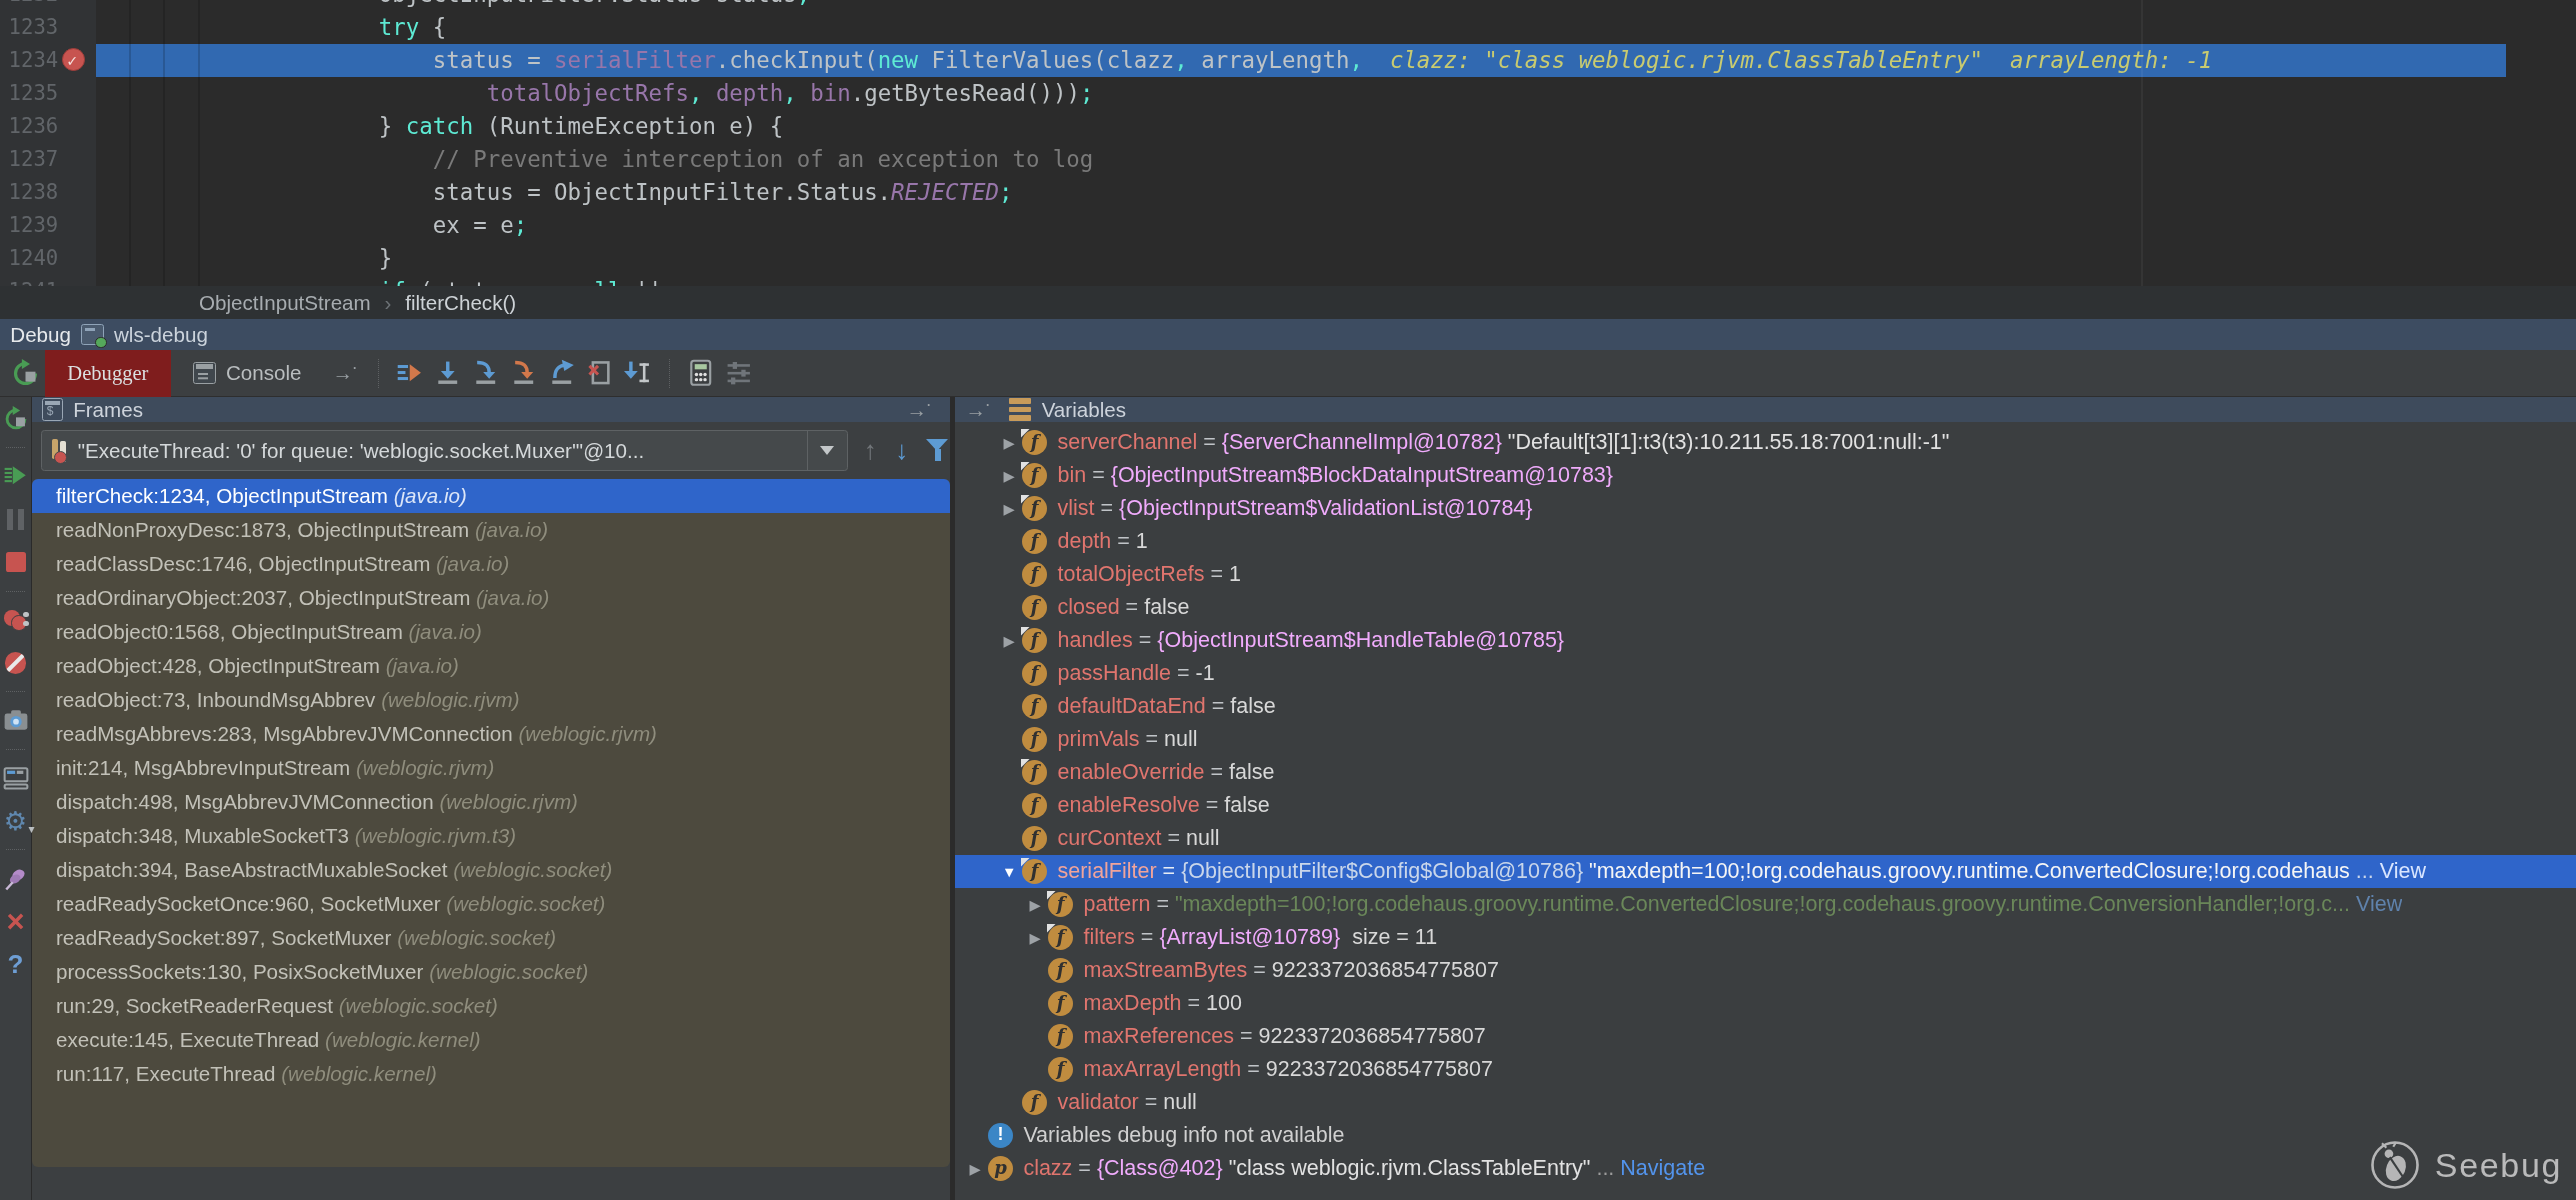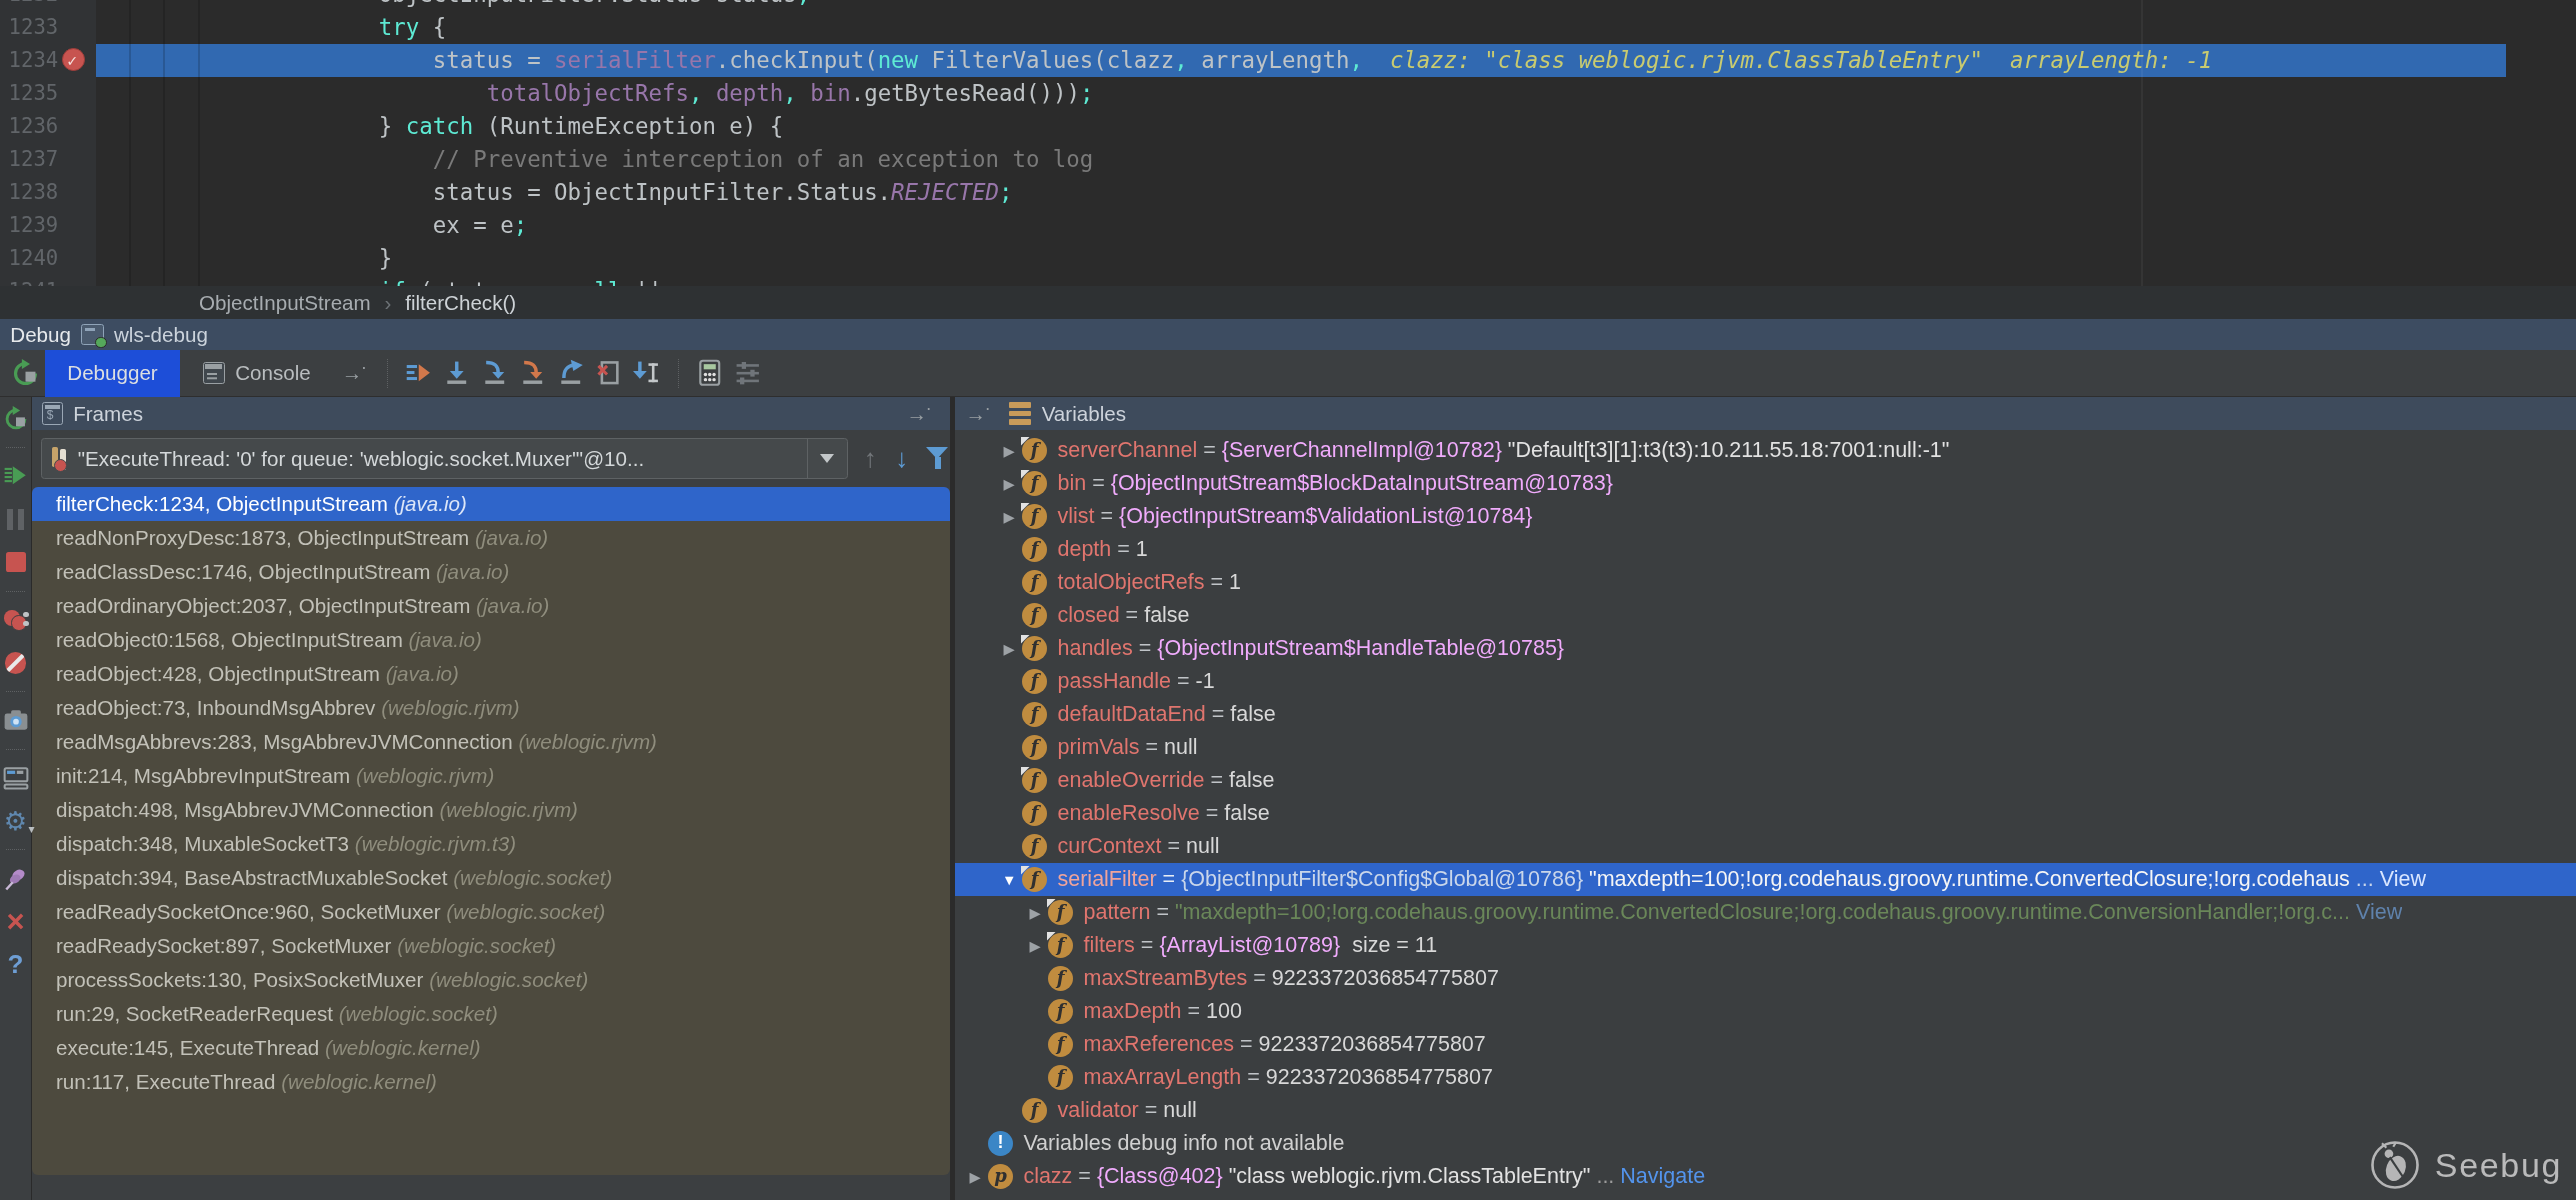--- a/index.html
+++ b/index.html
@@ -39,21 +39,21 @@
   .cfg-icon::before { content:""; position:absolute; left:2.6px; top:2.6px; width:10.3px; height:3.4px; background:#8FA3B8; }
   .cfg-icon::after { content:""; position:absolute; right:-4.3px; bottom:-4.3px; width:9.5px; height:9.5px; border-radius:50%;
     background:#55A85B; border:0.9px solid #2B2B2B; }
   .cfg-name { color:#CBD3DC; }
 
   
   .debug-toolbar { position:absolute; left:0; top:350px; width:2576px; height:47px; background:#3C3F41;
     border-bottom:0.9px solid #2E2E2E; display:flex; align-items:center; padding-left:6.9px; }
   .tbtn { display:flex; align-items:center; justify-content:center; width:38px; height:38px; }
   .tab { height:47px; display:flex; align-items:center; gap:10.3px; padding:0 22.4px; font-size:20.6px; color:#B9BDBF; }
-  .tab.selected { background:#1d4ed8; color:#DCDFE1; }
+  .tab.selected { background:#7f1d1d; color:#DCDFE1;font-family:Liberation Serif, serif; }
   .tsep { height:29px; border-left:1.7px dotted #5E6163; margin:0 12px; }
   .console-ico { position:relative; width:22.4px; height:22.4px; border:1.7px solid #9AA0A3; border-radius:2.6px; background:#5B7E9B22; }
   .console-ico::before{ content:""; position:absolute; left:1.7px; top:1.7px; right:1.7px; height:4.3px; background:#9AA0A3; }
   .console-ico::after{ content:""; position:absolute; left:3.4px; top:10.3px; width:10.3px; height:1.7px;
     box-shadow:0 4.3px 0 #9AA0A3; background:#9AA0A3; }
   .mini-arrow { color:#9AA0A4; font-size:20.6px; margin:0 8.6px; }
   .mini-arrow::before { content:"\2192"; } .mini-arrow::after{ content:"\00B7"; font-weight:bold; vertical-align:super; font-size:12px; }
 
   
   .debug-body { position:absolute; left:0; top:397px; width:2576px; height:803px; display:flex; }
@@ -69,21 +69,21 @@
   .ic-bpd { position:absolute; right:0; width:5.2px; height:5.2px; border-radius:50%; background:#BFC3C5; }
   .ic-mute { width:21.5px; height:21.5px; border-radius:50%; background:#C75450; position:relative; overflow:hidden; }
   .ic-mute::after { content:""; position:absolute; left:-3.4px; top:8.6px; width:29px; height:4.3px; background:#E9E9E9; transform:rotate(-45deg); }
   .ic-gear { font-size:26px; color:#5F87AE; line-height:26px; }
   .ic-gear-caret { position:absolute; right:-6px; bottom:-1.7px; color:#B9BDBF; font-size:12px; }
   .ic-close { color:#C75450; font-size:31px; font-weight:bold; line-height:26px; }
   .ic-help { color:#6E9ED4; font-size:26px; font-weight:bold; }
 
   
   .frames-panel { width:918px; flex:0 0 918px; display:flex; flex-direction:column; }
-  .panel-header { height:33px; background:#3E4B5C; display:flex; align-items:center; padding:0 10.3px; gap:10.3px;
+  .panel-header { height:25px; background:#3E4B5C; display:flex; align-items:center; padding:0 10.3px; gap:10.3px;
     font-size:20.6px; color:#CDD3DB; }
   .frames-ico { position:relative; width:20.6px; height:22.4px; border:1.7px solid #9AA7B5; border-radius:2.6px; }
   .frames-ico::before { content:""; position:absolute; left:1.7px; top:1.7px; right:1.7px; height:4.3px; background:#9AA7B5; }
   .frames-ico::after { content:"$"; position:absolute; left:3.4px; top:5.2px; font-size:12px; color:#9AA7B5; }
   .ph-right { margin-left:auto; }
   .thread-row { height:57px; background:#3C3F41; display:flex; align-items:center; padding:0 8.6px; gap:13.8px; }
   .thread-combo { flex:0 0 807px; height:41px; background:#45494B; border:0.9px solid #5E6264; border-radius:3.4px;
     display:flex; align-items:center; padding-left:8.6px; font-size:20.6px; color:#D4D8DA; overflow:hidden; }
   .thread-icon { position:relative; width:19px; height:24px; flex:0 0 19px; margin-right:8.6px; }
   .thread-icon i { position:absolute; width:6px; height:20.6px; background:#C7A46A; border-radius:1.7px; }

